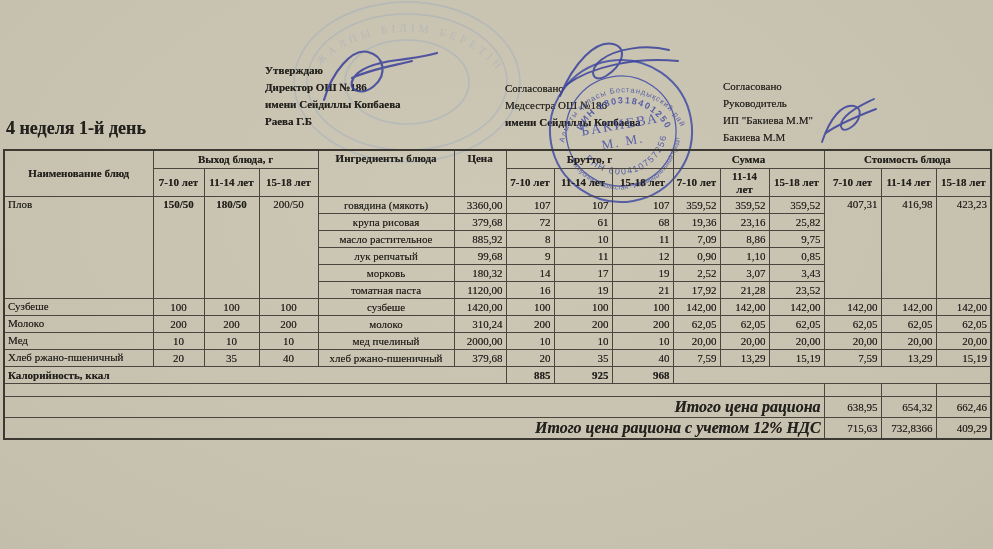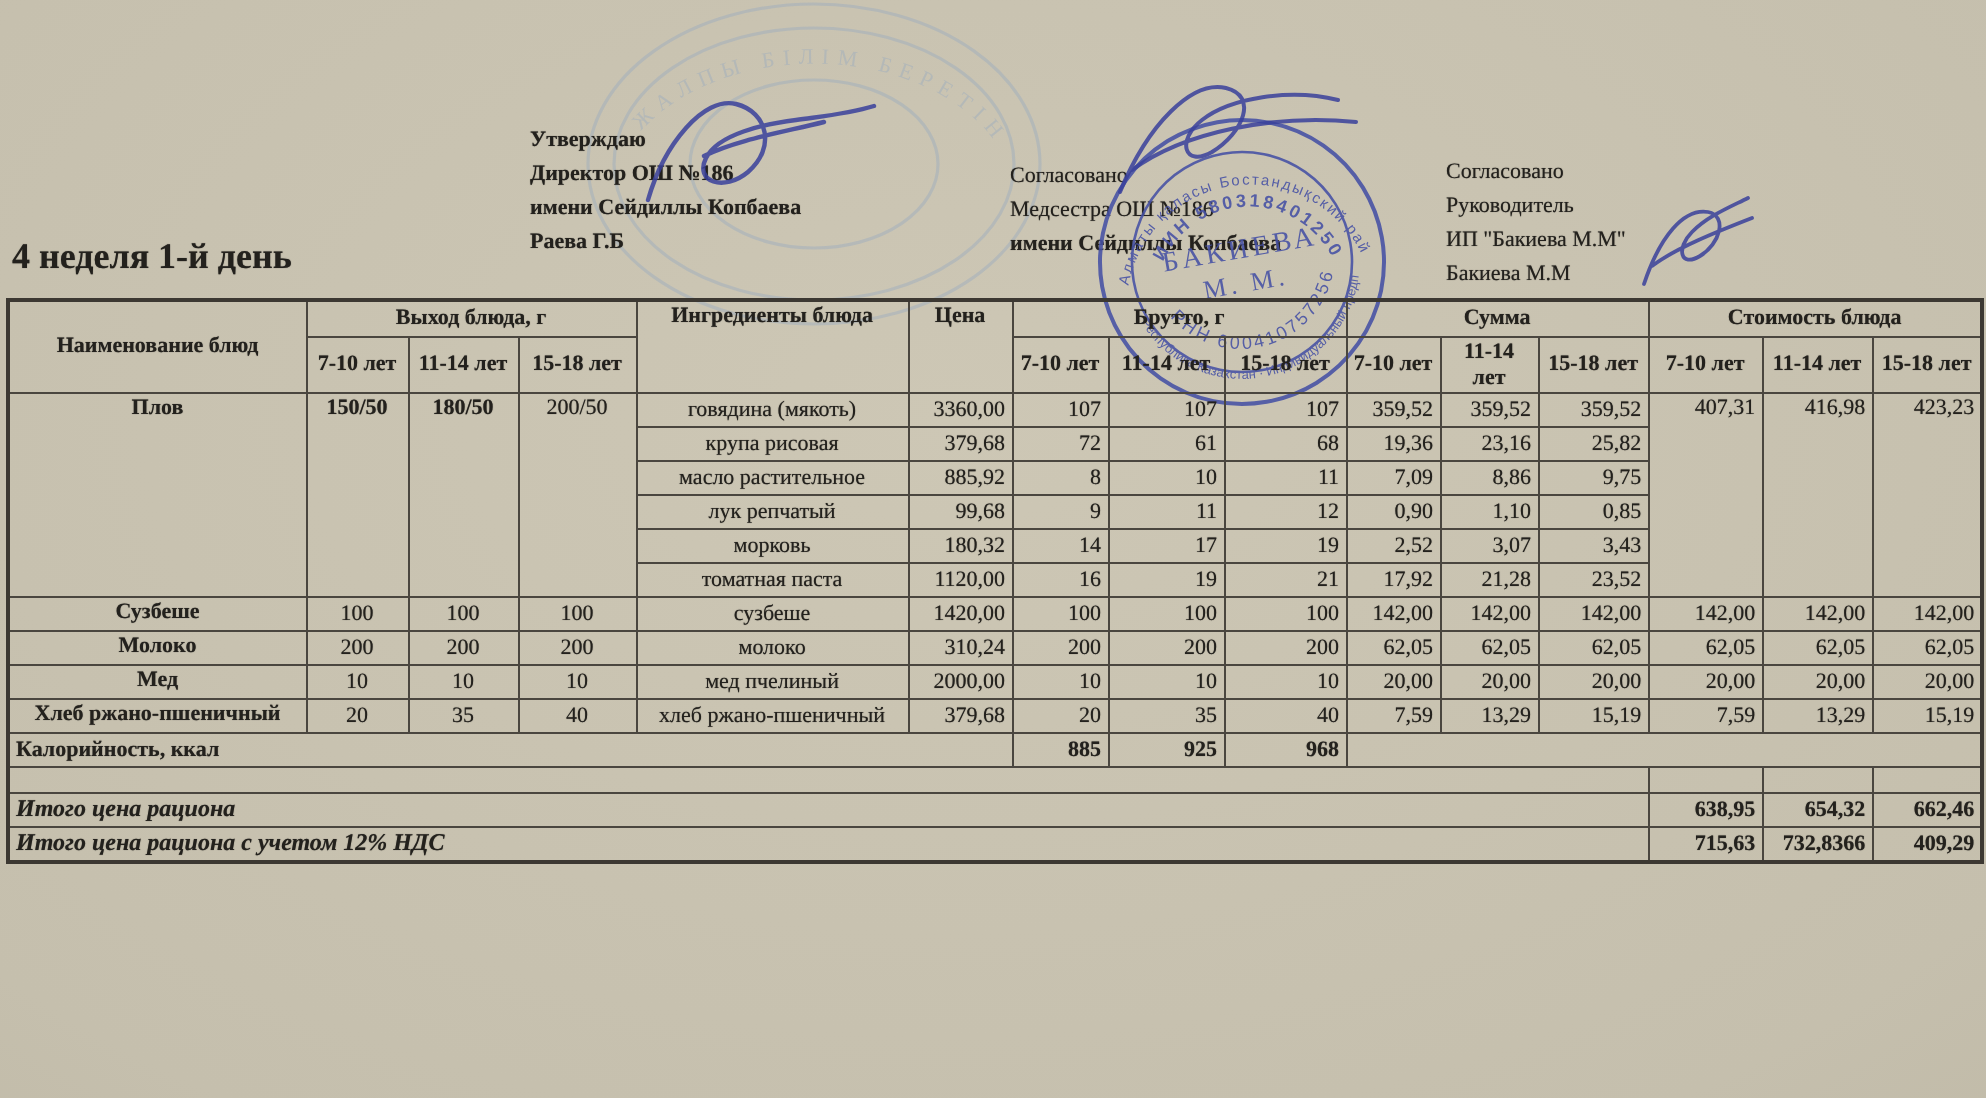--- a/index.html
+++ b/index.html
@@ -26,25 +26,25 @@
   }
   .menu th, .menu td{ border:1px solid #4a463f; padding:1px 3px; overflow:hidden; }
   .menu th{ font-weight:bold; text-align:center; font-size:11px; }
   .menu tr.hdr1 th{ height:15px; }
   .menu tr.hdr2 th{ height:25px; }
   .menu td{ height:14px; }
   .vtop{ vertical-align:top; padding-top:2px; }
   .num{ text-align:right; padding-right:4px; }
   .ctr{ text-align:center;margin-top:12px; }
   .bold{ font-weight:bold; }
-  .dish{ font-weight:bold; vertical-align:top; text-align:center; padding-left:3px; }
+  .dish{ font-weight:normal; vertical-align:top; text-align:left; padding-left:3px; }
   .ing{ text-align:center; padding-left:4px; }
   .cal-label{ text-align:left; font-weight:bold; padding-left:3px; }
-  .total-label{ text-align:left; font-weight:bold; font-style:italic; font-size:12px; padding-left:3px; }
-  .total-val{ font-weight:bold; }
+  .total-label{ text-align:right; font-weight:bold; font-style:italic; font-size:16px; padding-left:3px; }
+  .total-val{ font-weight:normal; }
   tr.spacer td{ height:10px; }
   td.sp-left{ border-right:none; }
 </style>
 </head>
 <body>
 
 <div class="doc">
 
   <svg class="layer" style="left:255px; top:-40px; opacity:.33;" width="310" height="250" viewBox="0 0 310 250">
     <g fill="none" stroke="#8aa3c4" stroke-width="1.6">

